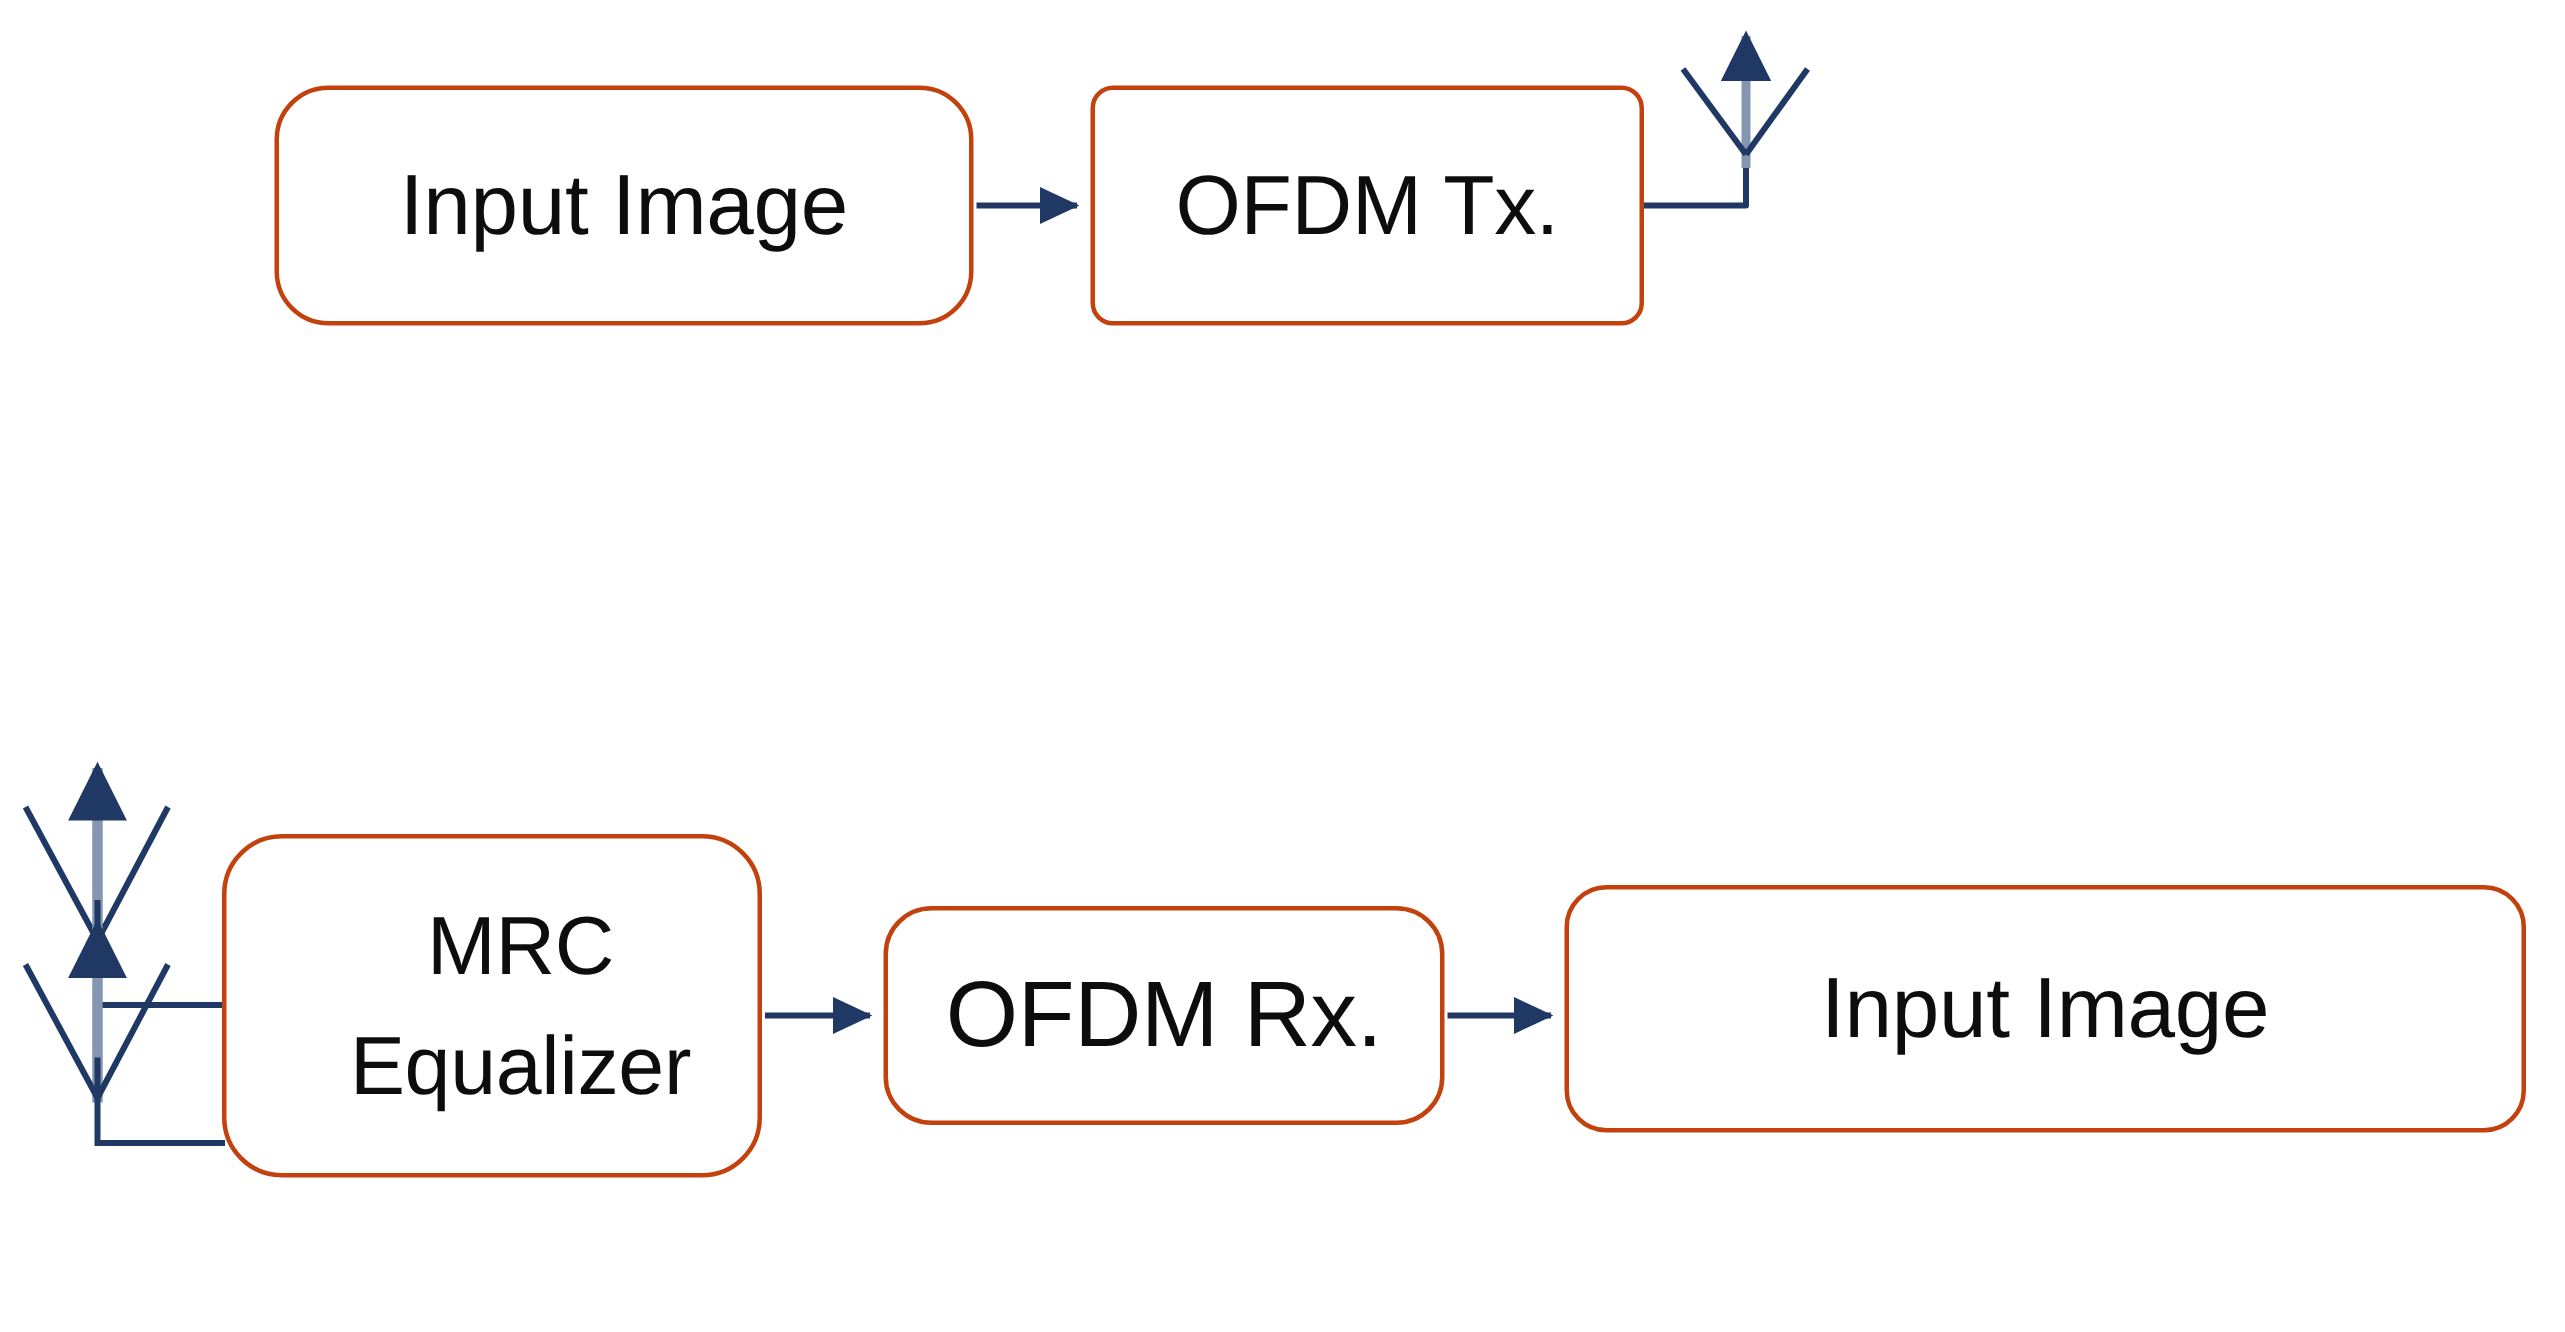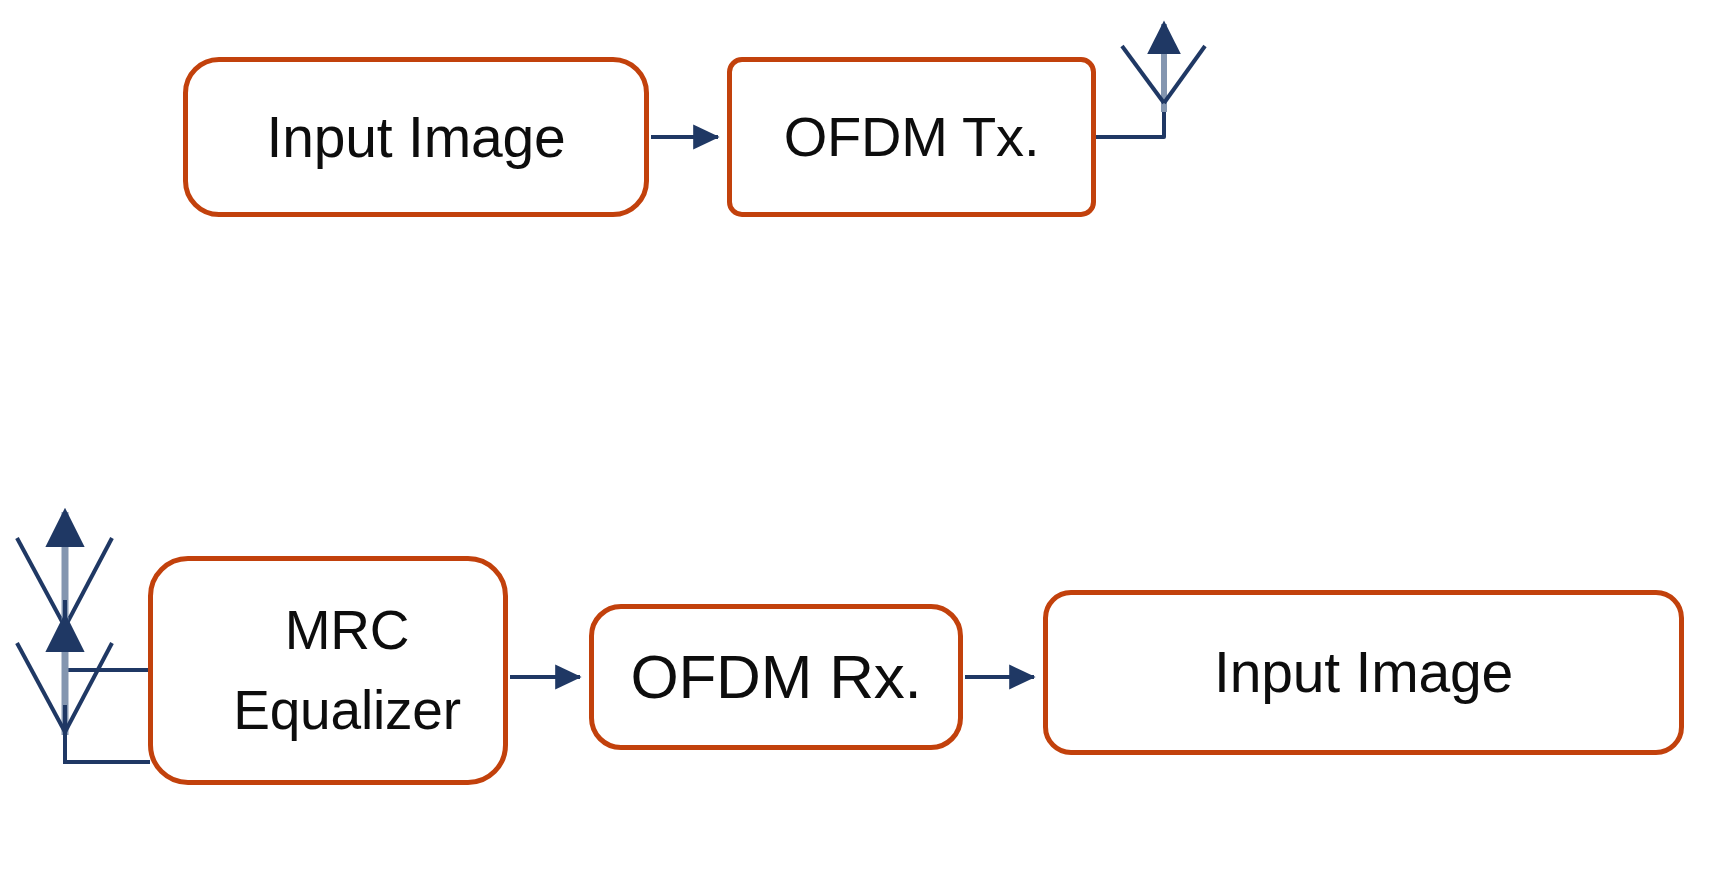--- a/index.html
+++ b/index.html
@@ -15,21 +15,21 @@
     position: relative;
     width: 1710px;
     height: 888px;
     background: #ffffff;
     overflow: hidden;
   }
   .block {
     position: absolute;
     box-sizing: border-box;
     background: #ffffff;
-    border: 5px solid #c2410c;
+    border: 3px solid #c2410c;
     border-radius: 34px;
     display: flex;
     align-items: center;
     justify-content: center;
     text-align: center;
     color: #0d0d0d;
     font-family: "Liberation Sans", sans-serif;
     font-weight: 400;
     line-height: 1.16;
     letter-spacing: -0.2px;

